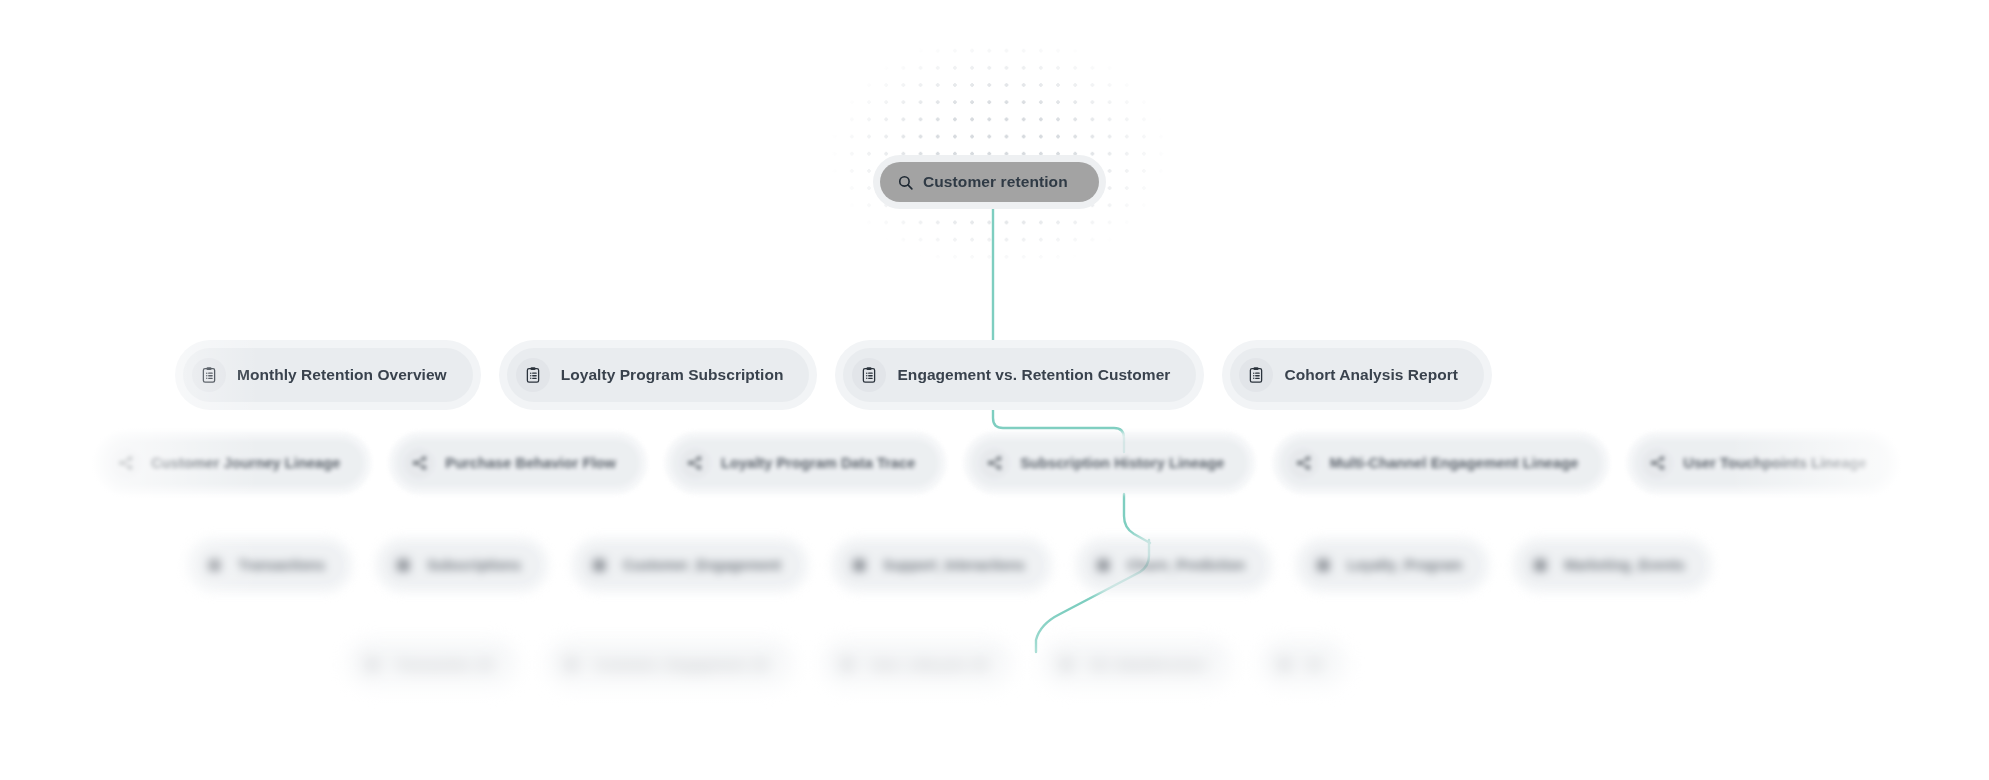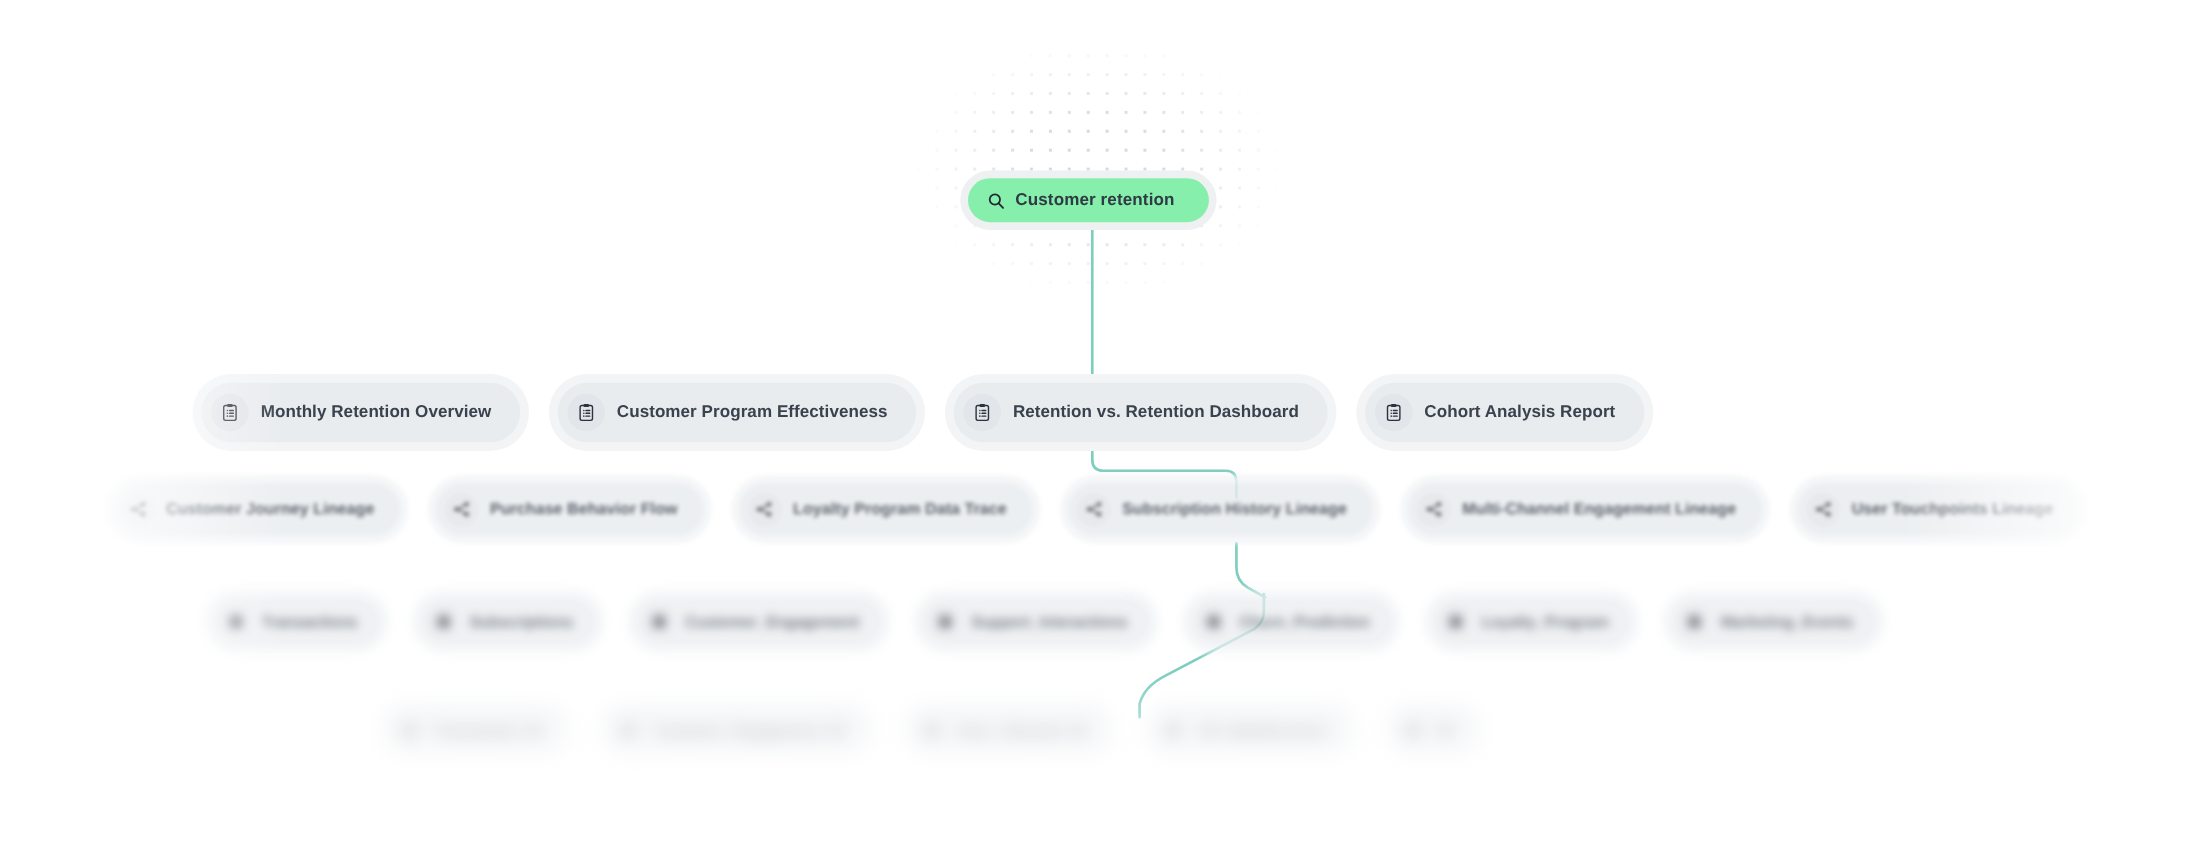--- a/index.html
+++ b/index.html
@@ -58,21 +58,21 @@
     background: #eef0f2;
     display: flex;
     align-items: center;
     justify-content: center;
     padding: 7px;
   }
   #search-inner {
     width: 100%;
     height: 100%;
     border-radius: 21px;
-    background: #86efac;
+    background: #a3a3a3;
     display: flex;
     align-items: center;
     gap: 9px;
     padding: 0 17px;
   }
   #search-inner .sicon { display:flex; align-items:center; flex:0 0 auto; }
   #search-text {
     font-size: 15.5px;
     font-weight: bold;
     color: #2f3a45;
@@ -219,38 +219,38 @@
               <rect x="4.5" y="3.5" width="15" height="18" rx="2.2"></rect>
               <rect x="8.6" y="1.6" width="6.8" height="3.8" rx="1.5" fill="#2b333c" stroke="none"></rect>
               <circle cx="9" cy="9.6" r=".95" fill="#2b333c" stroke="none"></circle>
               <circle cx="9" cy="13" r=".95" fill="#2b333c" stroke="none"></circle>
               <circle cx="9" cy="16.4" r=".95" fill="#2b333c" stroke="none"></circle>
               <line x1="11.6" y1="9.6" x2="16.2" y2="9.6"></line>
               <line x1="11.6" y1="13" x2="16.2" y2="13"></line>
               <line x1="11.6" y1="16.4" x2="16.2" y2="16.4"></line>
             </svg>
           </span>
-          <span class="node-label">Customer Program Effectiveness</span>
+          <span class="node-label">Loyalty Program Subscription</span>
         </div>
       </div>
       <div class="node">
         <div class="node-inner">
           <span class="badge">
             <svg width="18" height="18" viewBox="0 0 24 24" fill="none" stroke="#2b333c" stroke-width="1.7" stroke-linecap="round" stroke-linejoin="round">
               <rect x="4.5" y="3.5" width="15" height="18" rx="2.2"></rect>
               <rect x="8.6" y="1.6" width="6.8" height="3.8" rx="1.5" fill="#2b333c" stroke="none"></rect>
               <circle cx="9" cy="9.6" r=".95" fill="#2b333c" stroke="none"></circle>
               <circle cx="9" cy="13" r=".95" fill="#2b333c" stroke="none"></circle>
               <circle cx="9" cy="16.4" r=".95" fill="#2b333c" stroke="none"></circle>
               <line x1="11.6" y1="9.6" x2="16.2" y2="9.6"></line>
               <line x1="11.6" y1="13" x2="16.2" y2="13"></line>
               <line x1="11.6" y1="16.4" x2="16.2" y2="16.4"></line>
             </svg>
           </span>
-          <span class="node-label">Retention vs. Retention Dashboard</span>
+          <span class="node-label">Engagement vs. Retention Customer</span>
         </div>
       </div>
       <div class="node">
         <div class="node-inner">
           <span class="badge">
             <svg width="18" height="18" viewBox="0 0 24 24" fill="none" stroke="#2b333c" stroke-width="1.7" stroke-linecap="round" stroke-linejoin="round">
               <rect x="4.5" y="3.5" width="15" height="18" rx="2.2"></rect>
               <rect x="8.6" y="1.6" width="6.8" height="3.8" rx="1.5" fill="#2b333c" stroke="none"></rect>
               <circle cx="9" cy="9.6" r=".95" fill="#2b333c" stroke="none"></circle>
               <circle cx="9" cy="13" r=".95" fill="#2b333c" stroke="none"></circle>

